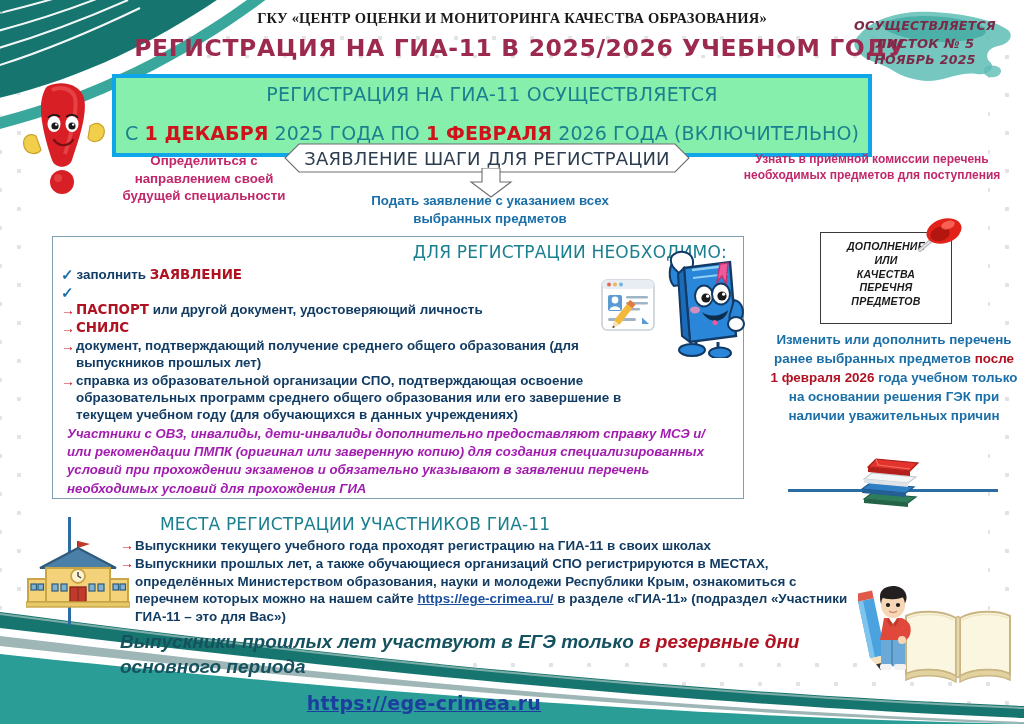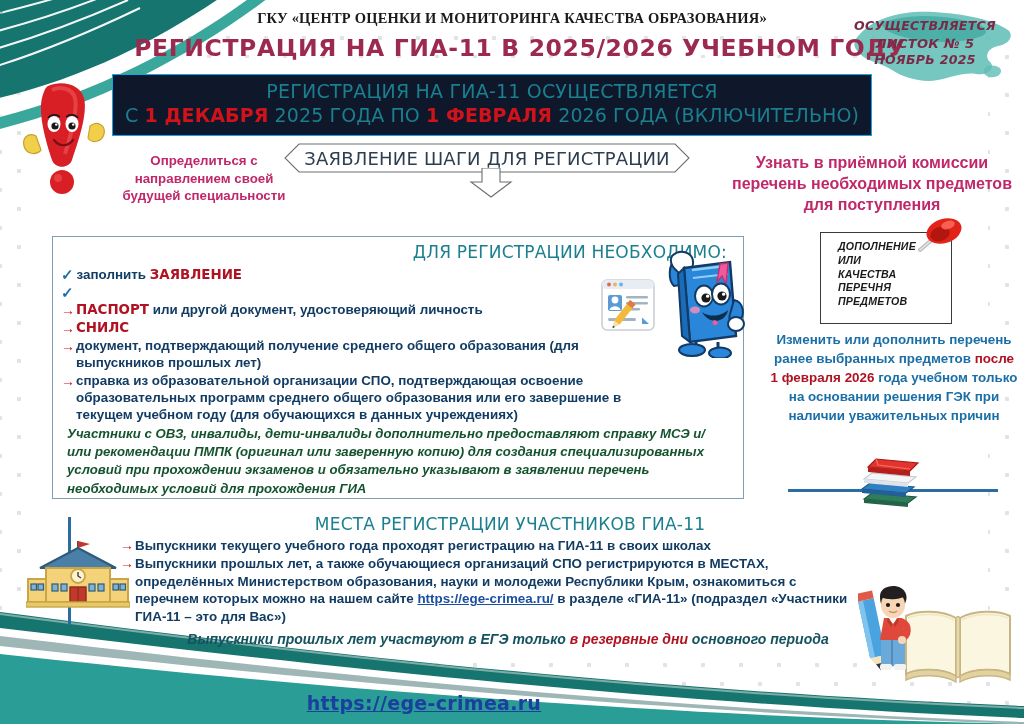--- a/index.html
+++ b/index.html
@@ -57,49 +57,49 @@
     position:absolute;right:14px;top:18px;width:170px;z-index:6;
     text-align:center;font-family:"DejaVu Sans", sans-serif;
     font-weight:bold;font-style:italic;font-size:12.5px;color:#7a2a46;
     line-height:1.33;letter-spacing:.3px;
   }
   .infolist .ln2{font-size:13px;}
 
   
   .datebox{
     position:absolute;left:112px;top:74px;width:760px;
-    border:1px solid #0ea5e9;background:#0f172a;z-index:6;
+    border:4px solid #0ea5e9;background:#86efac;z-index:6;
     padding:5px 6px 7px;box-sizing:border-box;text-align:center;
   }
   .datebox .l1{
     font-family:"DejaVu Sans", sans-serif;font-size:19px;color:#1a7f8e;
     letter-spacing:.2px;line-height:1.2;
   }
   .datebox .l2{
     font-family:"DejaVu Sans", sans-serif;font-size:19px;color:#1a7f8e;
-    letter-spacing:.1px;line-height:1.25;margin-top:1px;white-space:nowrap;
+    letter-spacing:.1px;line-height:1.25;margin-top:16px;white-space:nowrap;
   }
   .datebox .red{color:#d0121b;font-weight:bold;}
 
   
   .steps-banner{
     position:absolute;left:283px;top:143px;width:408px;height:30px;z-index:6;
   }
   .steps-banner .txt{
     position:absolute;inset:0;display:flex;align-items:center;justify-content:center;
     font-family:"DejaVu Sans", sans-serif;font-size:18px;color:#2d3e50;letter-spacing:.2px;
   }
   .step-left{
     position:absolute;left:104px;top:152px;width:200px;text-align:center;z-index:6;
     font-family:"Liberation Sans", sans-serif;font-weight:bold;font-size:13.3px;
     color:#c0286b;line-height:1.32;
   }
   .step-right{
     position:absolute;left:728px;top:152px;width:288px;text-align:center;z-index:6;
-    font-family:"Liberation Sans", sans-serif;font-weight:bold;font-size:16px;
+    font-family:"Liberation Sans", sans-serif;font-weight:bold;font-size:12px;
     color:#c0286b;line-height:1.32;
   }
   .step-center{
     position:absolute;left:340px;top:192px;width:300px;text-align:center;z-index:6;
     font-family:"Liberation Sans", sans-serif;font-weight:bold;font-size:13.3px;
     color:#1b6fa8;line-height:1.34;
   }
   .down-arrow{position:absolute;left:469px;top:168px;z-index:6;}
 
   
@@ -117,63 +117,63 @@
     font-family:"Liberation Sans", sans-serif;font-weight:bold;font-size:13.4px;
     color:#123c63;line-height:1.26;margin-bottom:1px;
   }
   .chk{color:#1b6fa8;font-size:15px;font-weight:bold;margin-right:3px;line-height:1.1;}
   .arw{color:#d0121b;font-weight:bold;font-size:14px;margin-right:1px;line-height:1.2;}
   .hi-red{color:#b01222;}
   .und-it{font-style:italic;text-decoration:underline;}
   .ovz{
     position:absolute;left:14px;top:188px;width:660px;
     font-family:"Liberation Sans", sans-serif;font-style:italic;font-weight:bold;
-    font-size:13.2px;color:#14532d;line-height:1.38;
+    font-size:13.2px;color:#a21caf;line-height:1.38;
   }
 
   
   .pinbox{
     position:absolute;left:820px;top:232px;width:132px;height:92px;
     border:1.4px solid #3a3a3a;background:#fff;z-index:6;box-sizing:border-box;
   }
   .pinbox .t{
-    position:absolute;left:17px;top:7px;width:100%;text-align:left;
+    position:absolute;left:0;top:7px;width:100%;text-align:center;
     font-family:"Liberation Sans", sans-serif;font-weight:bold;font-style:italic;
     font-size:10.6px;color:#1a1a1a;line-height:1.3;letter-spacing:.2px;
   }
   .pushpin{position:absolute;left:912px;top:216px;z-index:8;}
   .rightpar{
     position:absolute;left:770px;top:330px;width:248px;text-align:center;z-index:6;
     font-family:"Liberation Sans", sans-serif;font-weight:bold;font-size:13.4px;
     color:#1b6fa8;line-height:1.42;
   }
   .rightpar .red{color:#b01222;}
 
   
   .hr-blue{position:absolute;left:788px;top:489px;width:210px;height:3px;background:#2b6ca3;z-index:5;}
   .books{position:absolute;left:856px;top:455px;z-index:7;}
 
   
   .vline{position:absolute;left:68px;top:517px;width:3px;height:108px;background:#2b6ca3;z-index:5;}
   .school{position:absolute;left:26px;top:535px;z-index:7;}
   .places-title{
-    position:absolute;left:160px;top:514px;width:700px;text-align:center;z-index:6;
+    position:absolute;left:160px;top:514px;width:700px;text-align:left;z-index:6;
     font-family:"DejaVu Sans", sans-serif;font-size:17px;color:#1a7f8e;letter-spacing:.2px;
   }
   .places-body{
     position:absolute;left:120px;top:537px;width:740px;z-index:6;
     font-family:"Liberation Sans", sans-serif;font-weight:bold;font-size:13.4px;
     color:#123c63;line-height:1.33;
   }
   .places-body .arw{color:#d0121b;}
   .lnk{color:#1b4fa0;text-decoration:underline;font-weight:bold;}
   .lastline{
-    position:absolute;left:128px;top:630px;width:760px;text-align:center;z-index:6;
+    position:absolute;left:120px;top:630px;width:760px;text-align:left;z-index:6;
     font-family:"Liberation Sans", sans-serif;font-style:italic;font-weight:bold;
-    font-size:14px;color:#15525f;line-height:1.3;
+    font-size:19px;color:#15525f;line-height:1.3;
   }
   .lastline .red{color:#b01222;}
   .boy{position:absolute;left:858px;top:578px;z-index:7;}
   .openbook{position:absolute;left:898px;top:604px;z-index:6;}
   .siteurl{
     position:absolute;left:0;bottom:10px;width:848px;text-align:center;z-index:9;
     font-family:"DejaVu Sans", sans-serif;font-weight:bold;font-size:19px;
     color:#1b3f9e;text-decoration:underline;letter-spacing:.3px;
   }
   .exclam{position:absolute;left:10px;top:78px;z-index:7;}
@@ -265,20 +265,21 @@
     <div class="txt">ЗАЯВЛЕНИЕ ШАГИ ДЛЯ РЕГИСТРАЦИИ</div>
   </div>
 
   <div class="down-arrow">
     <svg width="44" height="30" viewBox="0 0 44 30">
       <path d="M13,0 L31,0 L31,14 L42,14 L22,29 L2,14 L13,14 Z" fill="#ffffff" stroke="#6b6f73" stroke-width="1.1"></path>
     </svg>
   </div>
 
   <div class="step-left">Определиться с направлением своей будущей специальности</div>
+  <div class="step-center">Подать заявление с указанием всех выбранных предметов</div>
   <div class="step-right">Узнать в приёмной комиссии перечень необходимых предметов для поступления</div>
 
   <div class="docbox">
     <div class="docbox-title">ДЛЯ РЕГИСТРАЦИИ НЕОБХОДИМО:</div>
 
     <div class="doclist">
       <div class="dl-row">
         <span class="chk">✓</span>
         <span><span>заполнить </span><span class="hi-red" style="font-family:'DejaVu Sans',sans-serif">ЗАЯВЛЕНИЕ</span></span>
       </div>

